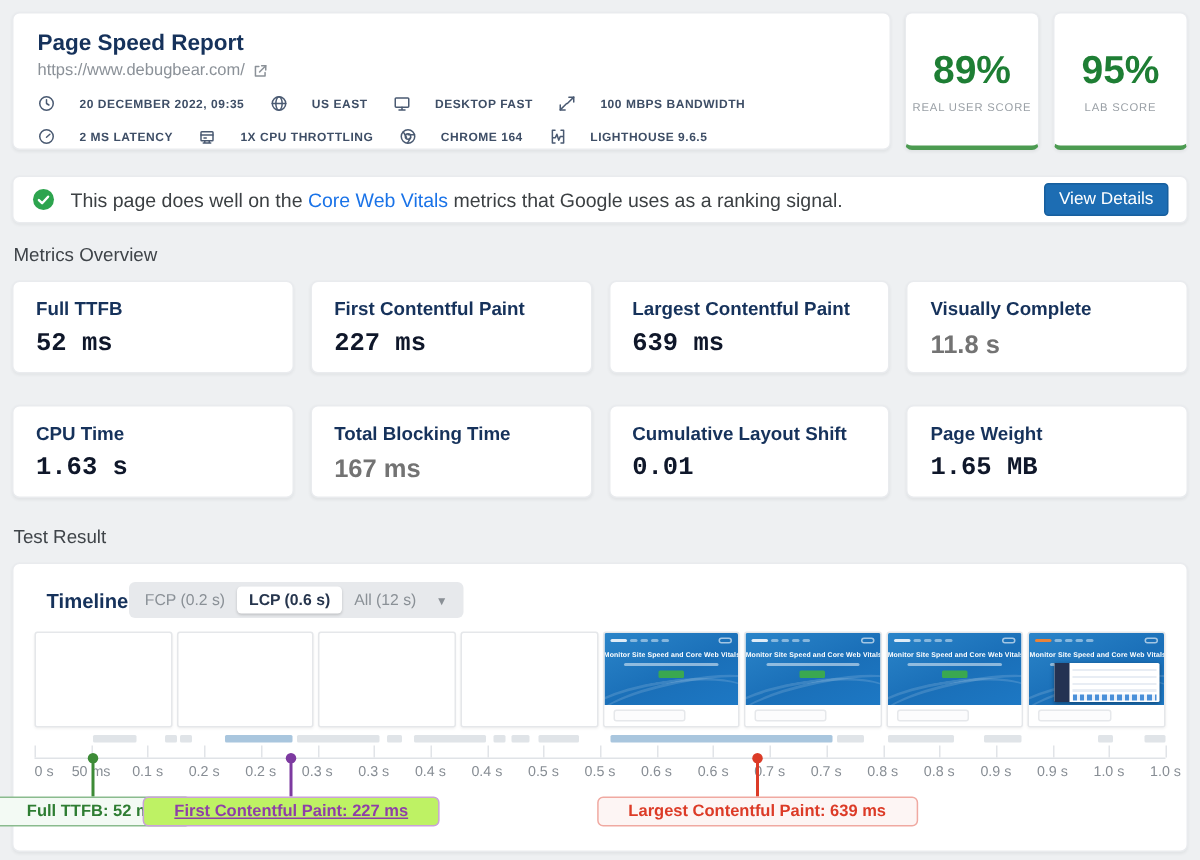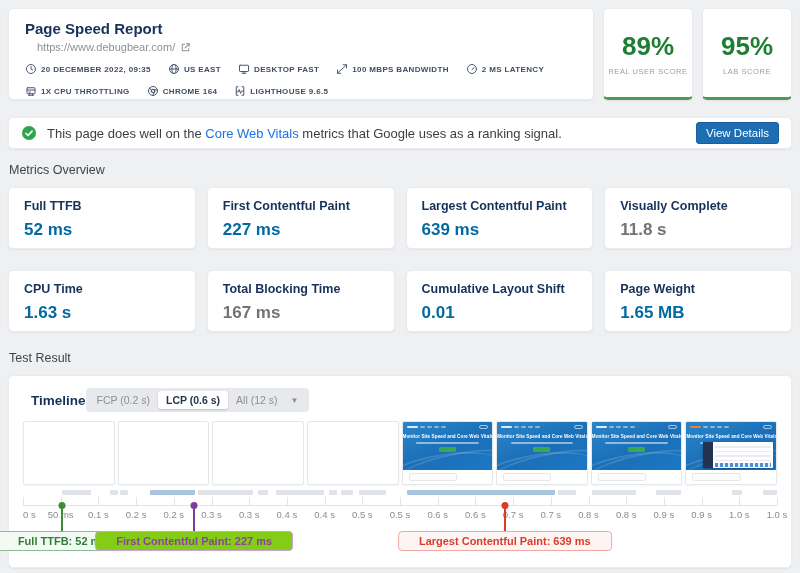--- a/index.html
+++ b/index.html
@@ -17,26 +17,26 @@
     background:#fff;
     border:1px solid #e9ebee;
     border-radius:5px;
     box-shadow:0 1px 2px rgba(60,64,67,.07);
   }
 
   
   .top { display:flex; gap:9px; height:92px; margin-bottom:17px; }
   .header-card { flex:1; padding:11px 16px 10px; overflow:hidden; }
   .title { font-size:15px; font-weight:bold; color:#16325b; margin-bottom:4px; }
-  .url-row { display:flex; align-items:center; gap:5px; margin-bottom:10px;margin-left:12px; }
+  .url-row { display:flex; align-items:center; gap:5px; margin-bottom:10px; }
   .url { font-size:11px; color:#8b9198; cursor:pointer; }
   .icn { display:inline-flex; align-items:center; justify-content:center; }
   .icn svg { display:block; }
   .chips { display:flex; flex-wrap:wrap; column-gap:17px; row-gap:10px; }
-  .chip { display:flex; align-items:center; gap:4px; white-space:nowrap; }
+  .chip { display:flex; align-items:center; gap:16px; white-space:nowrap; }
   .chip-label { font-size:8px; font-weight:bold; letter-spacing:.35px; color:#3e4e66; }
 
   .score-card {
     width:90px; display:flex; flex-direction:column;
     align-items:center; justify-content:center;
     border-bottom:3px solid #4c9b51;
   }
   .score-value { font-size:26px; font-weight:bold; color:#1e7e34; margin-bottom:5px; }
   .score-label { font-size:7.5px; letter-spacing:.55px; color:#9aa0a6; }
 
@@ -50,21 +50,21 @@
     font-size:11.5px; padding:4px 9px; border-radius:3px; cursor:pointer;
   }
 
   
   .section-h { font-size:12.5px; color:#3f4449; margin:0 1px 10px; }
 
   .metric-grid { display:grid; grid-template-columns:repeat(4,1fr); gap:21px 11px; margin-bottom:19px; }
   .metric-card { height:62px; padding:11px 15px; }
   .metric-name { font-size:12.5px; font-weight:bold; color:#16325b; margin-bottom:7px; }
   .metric-value { font-size:17px; font-weight:bold; }
-  .good { color:#0369a1; }
+  .good { color:#0f172a;font-family:Liberation Mono, monospace; }
   .bad { color:#737373; }
 
   
   .timeline-card { height:193px; padding:12px 14px 8px; }
   .tl-head { display:flex; align-items:center; margin:0 0 9px 8px; height:24px; }
   .tl-title { font-size:13.5px; font-weight:bold; color:#16325b; }
   .tabs { display:flex; align-items:center; background:#e7e9ec; border-radius:4px; padding:3px; }
   .tab { font-size:10.5px; color:#8a9096; padding:3px 8px; border-radius:3px; cursor:pointer; white-space:nowrap; }
   .tab.active { background:#fff; color:#26354d; font-weight:bold; box-shadow:0 1px 2px rgba(0,0,0,.18); }
   .caret { font-size:8px; color:#8a9096; padding:0 8px 0 5px; cursor:pointer; }
@@ -123,21 +123,21 @@
   .m-stem { position:absolute; top:15px; width:2px; height:26px; transform:translateX(-50%); }
   .m-label {
     position:absolute; top:41px; transform:translateX(-50%);
     font-size:11px; font-weight:bold; padding:3px 20px;
     border:1px solid; border-radius:4px; white-space:nowrap;
   }
   .mk-green  .m-dot, .mk-green  .m-stem { background:#3d8b37; }
   .mk-purple .m-dot, .mk-purple .m-stem { background:#7d3aa0; }
   .mk-red    .m-dot, .mk-red    .m-stem { background:#dc3b27; }
   .mk-green  .m-label { color:#2e7d32; border-color:#8abb8e; background:#f3faf4; }
-  .mk-purple .m-label { color:#8e3fa8; border-color:#c9a2d8; background:#84cc16; }
+  .mk-purple .m-label { color:#8e3fa8; border-color:#c9a2d8; background:#bef264;text-decoration:underline; }
   .mk-red    .m-label { color:#dc3b27; border-color:#f0a9a1; background:#fdf5f4; }
 </style>
 </head>
 <body>
 
 <div class="page">
 
   <div class="top">
     <div class="card header-card">
       <div class="title">Page Speed Report</div>

